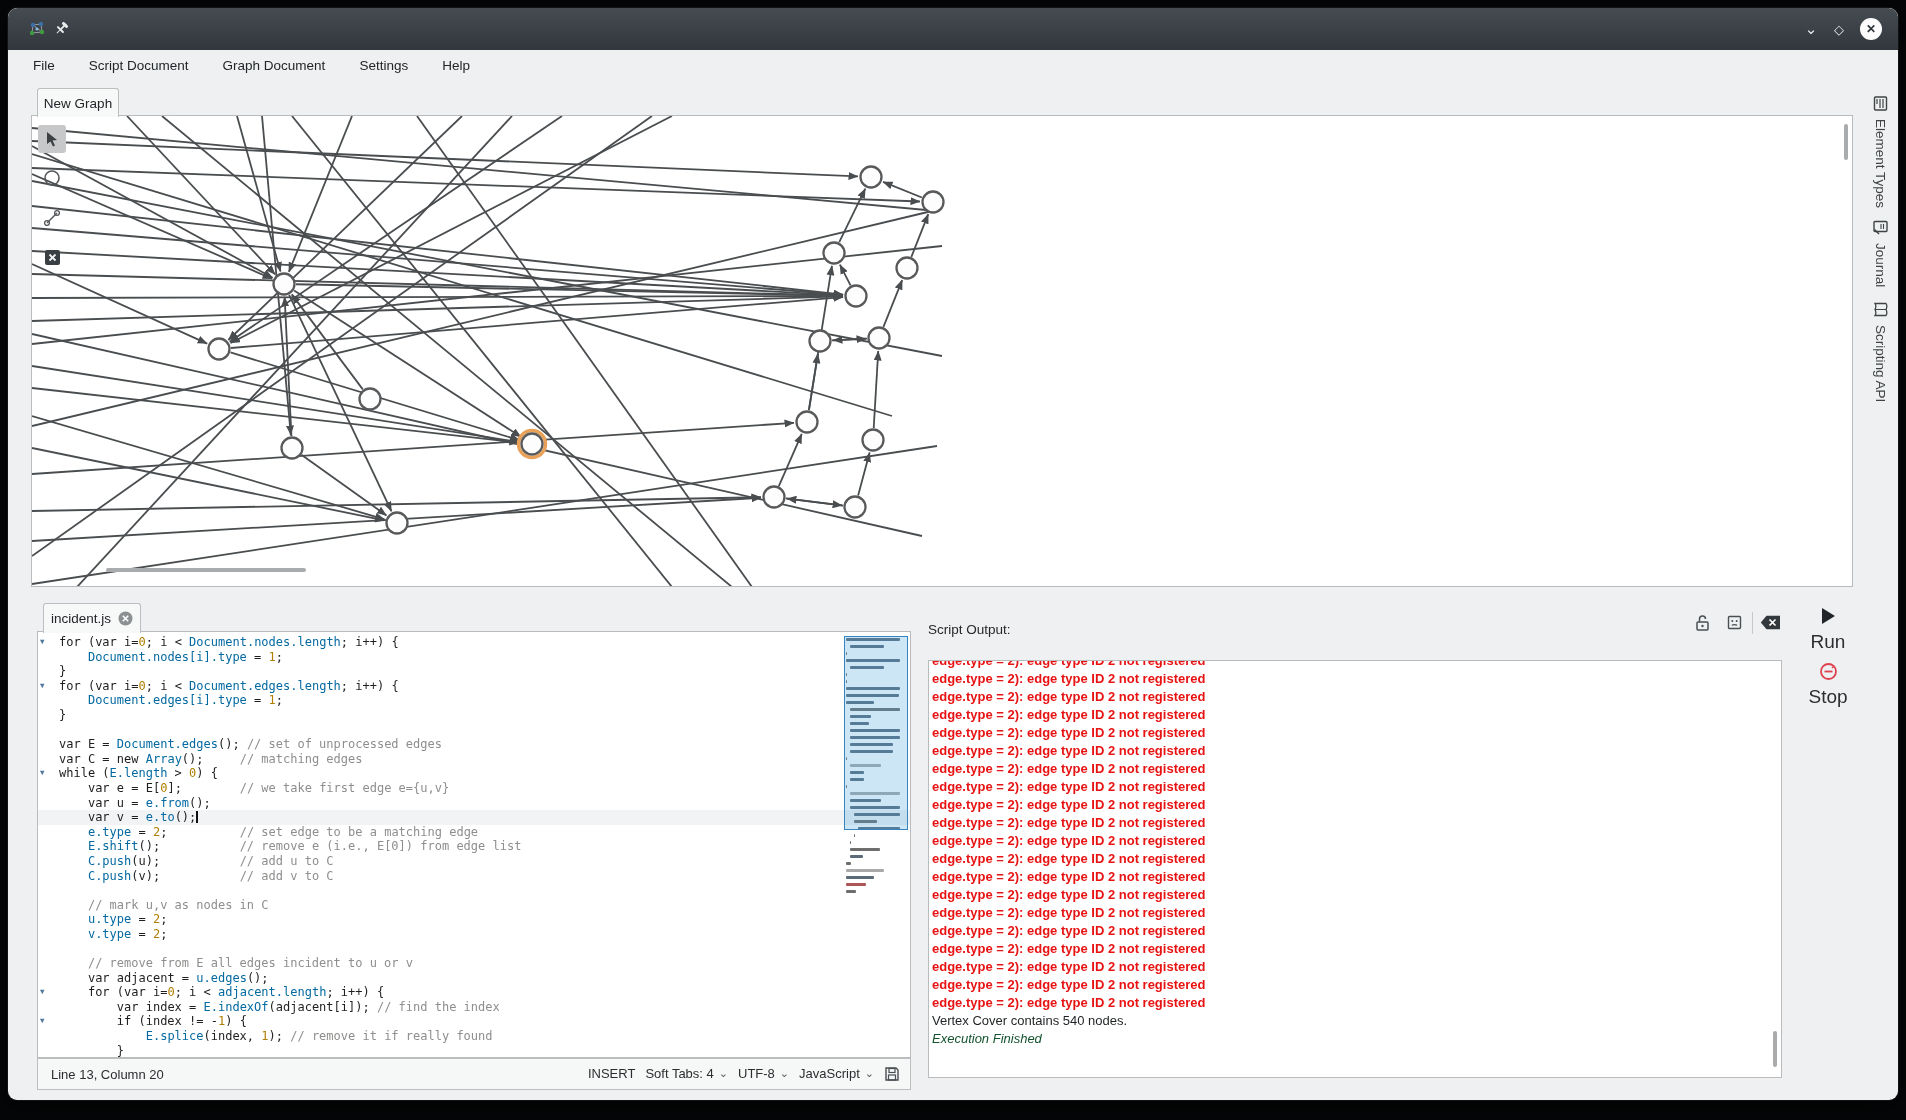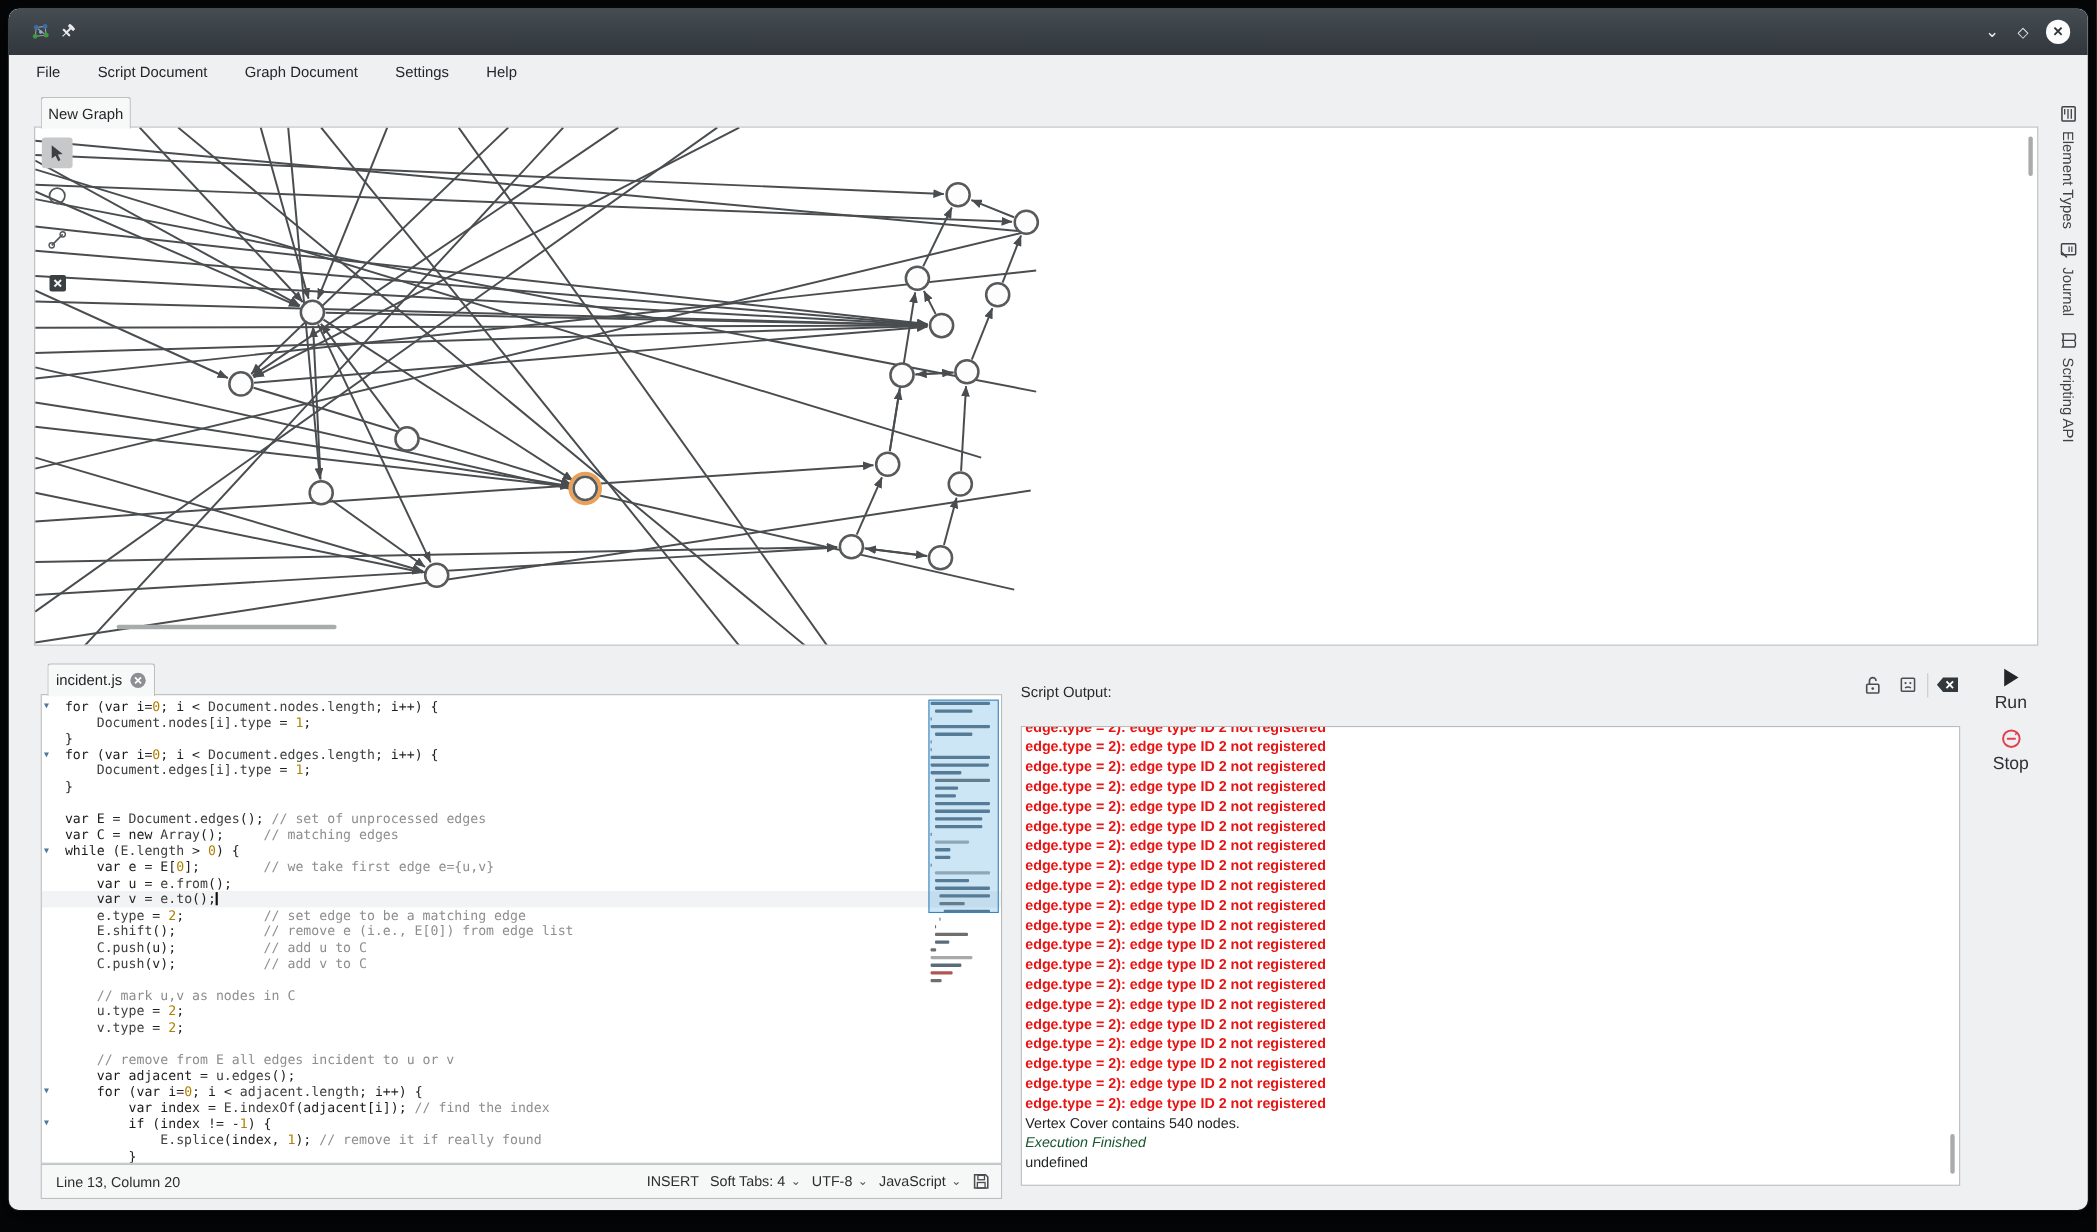--- a/index.html
+++ b/index.html
@@ -35,21 +35,21 @@
   .dock-tab svg{transform:rotate(90deg);flex:none;}
   
   #editor-panel{position:absolute;left:29px;top:623px;width:874px;height:427px;background:#fff;
     border:1px solid #b9bbbd;box-sizing:border-box;overflow:hidden;}
   #code-lines{position:absolute;left:0;top:3px;width:100%;
     font-family:"DejaVu Sans Mono","Liberation Mono",monospace;font-size:12px;line-height:14.6px;white-space:pre;}
   .code-line{position:relative;height:14.6px;padding-left:21px;}
   .code-line.current{background:#f2f3f4;}
   .fold{position:absolute;left:2px;top:0;font-size:7.5px;color:#51789c;line-height:14.6px;}
   .tk-k{font-weight:normal;color:#1b1b1b;}
-  .tk-b{color:#404040;}
+  .tk-b{color:#0369a1;}
   .tk-n{color:#b07e00;}
   .tk-c{color:#8f8e8d;}
   .tk-t{color:#1f1f1f;}
   .cursor{display:inline-block;width:1.5px;height:12px;background:#101010;vertical-align:-2px;}
   #minimap{position:absolute;left:808px;top:6px;width:60px;height:298px;}
   #minimap .mrow{position:absolute;height:3px;border-radius:1px;}
   #mini-viewport{position:absolute;left:-2px;top:-2px;width:62px;height:192px;background:rgba(77,166,224,.28);
     border:1px solid #3884c0;}
   
   #statusbar{position:absolute;left:29px;top:1050px;width:874px;height:32px;background:#f6f7f7;
@@ -59,21 +59,21 @@
   .chev{font-size:11px;color:#55585a;}
   
   #output-label{position:absolute;left:920px;top:614px;font-size:13.5px;color:#26292b;}
   #output-panel{position:absolute;left:920px;top:652px;width:854px;height:418px;background:#fff;
     border:1px solid #b9bbbd;box-sizing:border-box;overflow:hidden;}
   #out-wrap{margin-top:-9px;padding-left:3px;font-size:13px;line-height:18px;}
   .out-err{color:#e81313;font-weight:bold;}
   .out-std{color:#1f2224;}
   .out-italic{color:#14532d;font-style:italic;}
   .hbtn{position:absolute;top:602px;width:24px;height:24px;display:flex;align-items:center;justify-content:center;}
-  #run-btn,#stop-btn{position:absolute;left:1796px;width:48px;text-align:center;font-size:16px;color:#2c2f31;}
+  #run-btn,#stop-btn{position:absolute;left:1796px;width:48px;text-align:center;font-size:19px;color:#2c2f31;}
   #run-btn{top:598px;} #stop-btn{top:654px;}
   .vline{position:absolute;width:1px;background:#c7c9ca;}
 </style>
 </head>
 <body>
 
 <div id="window">
 
   <div id="titlebar">
     <svg class="abs" style="left:20px;top:12px" width="18" height="18" viewBox="0 0 18 18">
@@ -385,18 +385,17 @@
         <div class="out-err">edge.type = 2): edge type ID 2 not registered</div>
         <div class="out-err">edge.type = 2): edge type ID 2 not registered</div>
         <div class="out-err">edge.type = 2): edge type ID 2 not registered</div>
         <div class="out-err">edge.type = 2): edge type ID 2 not registered</div>
         <div class="out-err">edge.type = 2): edge type ID 2 not registered</div>
         <div class="out-err">edge.type = 2): edge type ID 2 not registered</div>
         <div class="out-err">edge.type = 2): edge type ID 2 not registered</div>
         <div class="out-err">edge.type = 2): edge type ID 2 not registered</div>
         <div class="out-std">Vertex Cover contains 540 nodes.</div>
         <div class="out-italic">Execution Finished</div>
-        <div class="out-std">undefined</div>
       </div>
     <div class="scroll-thumb" style="left:844px;top:370px;width:4px;height:36px"></div>
   </div>
 
 </div>
 
 </body></html>

